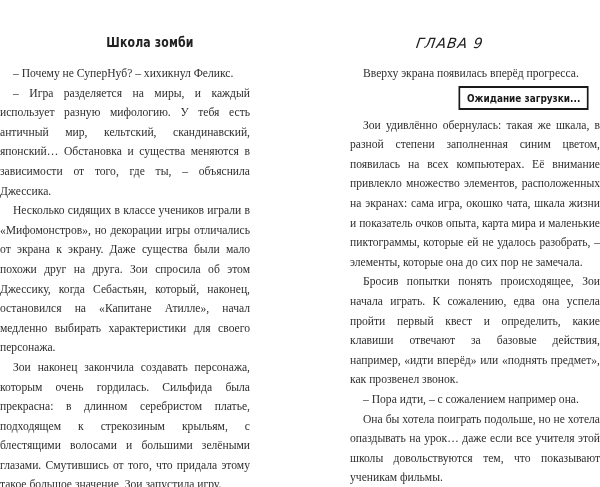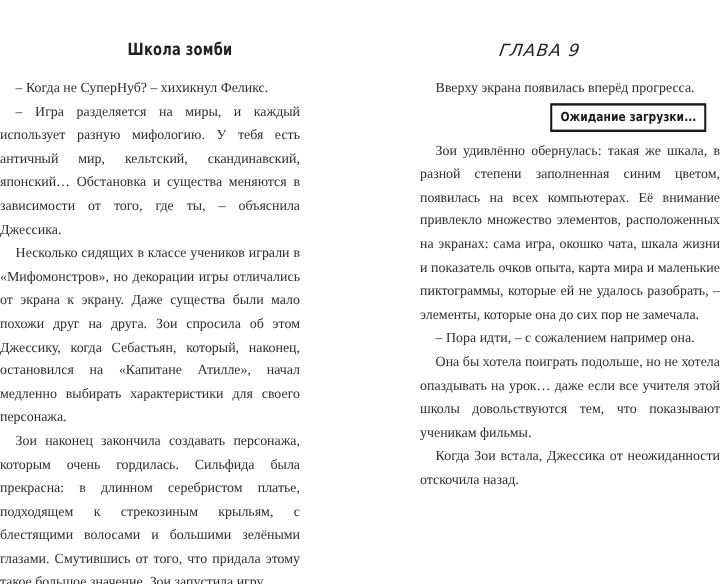--- a/index.html
+++ b/index.html
@@ -44,36 +44,37 @@
     .page.left .page-num { left: 117px; }
     .page.right .page-num { left: 160px; padding-left: 16px; }
   </style>
 </head>
 <body>
 
 <div class="spread">
   <div class="page left">
     <div class="running-head">Школа зомби</div>
     <div class="body-text">
-      <p class="p">– Когда не СуперНуб? – хихикнул Феликс.</p>
+      <p class="p">– Почему не СуперНуб? – хихикнул Феликс.</p>
       <p class="p">– Игра разделяется на миры, и каждый использует разную мифологию. У тебя есть античный мир, кельтский, скандинавский, японский… Обстановка и существа меняются в зависимости от того, где ты, – объяснила Джессика.</p>
       <p class="p">Несколько сидящих в классе учеников играли в «Мифомонстров», но декорации игры отличались от экрана к экрану. Даже существа были мало похожи друг на друга. Зои спросила об этом Джессику, когда Себастьян, который, наконец, остановился на «Капитане Атилле», начал медленно выбирать характеристики для своего персонажа.</p>
       <p class="p">Зои наконец закончила создавать персонажа, которым очень гордилась. Сильфида была прекрасна: в длинном серебристом платье, подходящем к стрекозиным крыльям, с блестящими волосами и большими зелёными глазами. Смутившись от того, что придала этому такое большое значение, Зои запустила игру.</p>
     </div>
     <div class="page-num">56</div>
   </div>
 
   <div class="page right">
     <div class="chapter-head">ГЛАВА 9</div>
     <div class="body-text" style="top:33px;">
       <p class="p">Вверху экрана появилась вперёд прогресса.</p>
       <div class="loading-box-wrap">
         <span class="loading-box">Ожидание загрузки...</span>
       </div>
       <p class="p">Зои удивлённо обернулась: такая же шкала, в разной степени заполненная синим цветом, появилась на всех компьютерах. Её внимание привлекло множество элементов, расположенных на экранах: сама игра, окошко чата, шкала жизни и показатель очков опыта, карта мира и маленькие пиктограммы, которые ей не удалось разобрать, – элементы, которые она до сих пор не замечала.</p>
+      <p class="p">Бросив попытки понять происходящее, Зои начала играть. К сожалению, едва она успела пройти первый квест и определить, какие клавиши отвечают за базовые действия, например, «идти вперёд» или «поднять предмет», как прозвенел звонок.</p>
       <p class="p">– Пора идти, – с сожалением например она.</p>
       <p class="p">Она бы хотела поиграть подольше, но не хотела опаздывать на урок… даже если все учителя этой школы довольствуются тем, что показывают ученикам фильмы.</p>
       <p class="p">Когда Зои встала, Джессика от неожиданности отскочила назад.</p>
 
     </div>
     <div class="page-num">57</div>
   </div>
 </div>
 
 </body></html>

